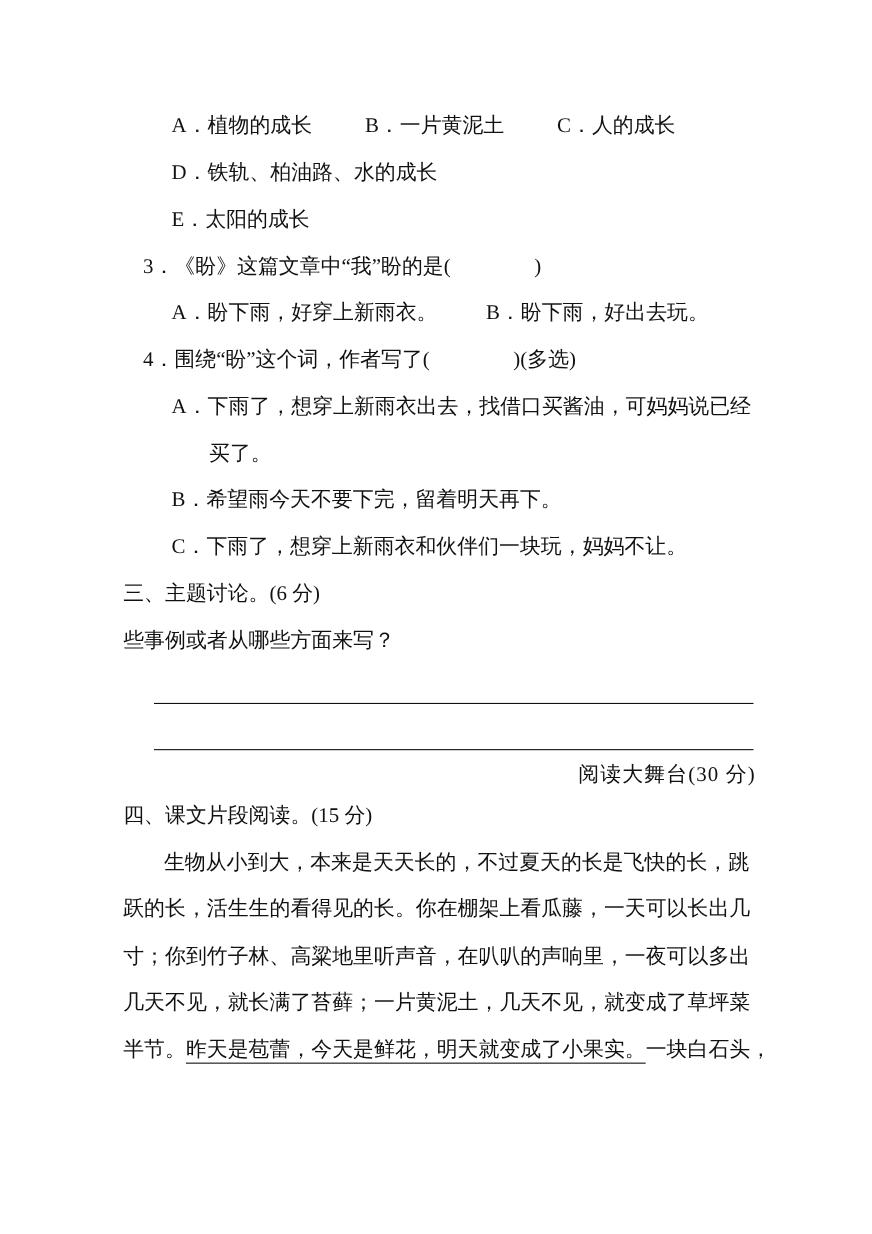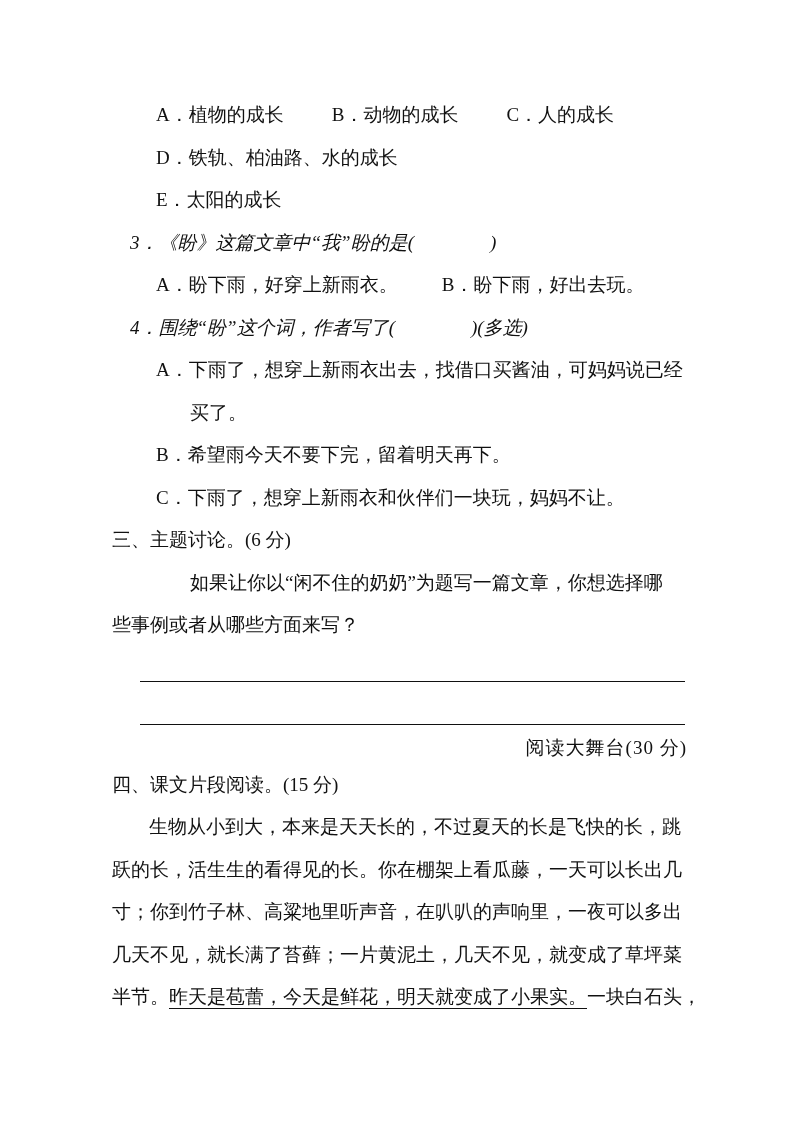--- a/index.html
+++ b/index.html
@@ -10,21 +10,21 @@
     margin:0 auto;
     background:#ffffff;
     color:#111;
     font-family:"Liberation Serif","DejaVu Serif",serif;
     font-size:19px;
     box-sizing:border-box;
     padding:94px 106px 3px 112px;
     overflow:hidden;
   }
   .line { line-height:42.5px; white-space:nowrap; }
-  .indent-q   { padding-left:18px;font-style:italic; }
+  .indent-q   { padding-left:18px; }
   .indent-opt { padding-left:44px; }
   .indent-opt2{ padding-left:78px; }
   .opt-row { display:flex; }
   .opt-row .opt { margin-right:48px; }
   .opt-row .opt:last-child { margin-right:0; }
   .opt-row-2 .opt { margin-right:44px; }
   .prompt-first { padding-left:78px; }
   .blank-line { position:relative; height:42.5px; }
   .blank-line .rule {
     position:absolute; left:28px; right:2px; bottom:7px;
@@ -40,40 +40,39 @@
     padding-bottom:1px;
   }
 </style>
 </head>
 <body>
 
 <div class="page">
 
   <div class="line opt-row indent-opt">
     <span class="opt">A．植物的成长</span>
-    <span class="opt">B．动物的成长</span>
+    <span class="opt">B．一片黄泥土</span>
     <span class="opt">C．人的成长</span>
   </div>
   <div class="line indent-opt">D．铁轨、柏油路、水的成长</div>
   <div class="line indent-opt">E．太阳的成长</div>
 
   <div class="line indent-q">3．《盼》这篇文章中“我”盼的是(　　　　)</div>
   <div class="line opt-row opt-row-2 indent-opt">
     <span class="opt">A．盼下雨，好穿上新雨衣。</span>
     <span class="opt">B．盼下雨，好出去玩。</span>
   </div>
 
   <div class="line indent-q">4．围绕“盼”这个词，作者写了(　　　　)(多选)</div>
   <div class="line indent-opt">A．下雨了，想穿上新雨衣出去，找借口买酱油，可妈妈说已经</div>
   <div class="line indent-opt2">买了。</div>
   <div class="line indent-opt">B．希望雨今天不要下完，留着明天再下。</div>
   <div class="line indent-opt">C．下雨了，想穿上新雨衣和伙伴们一块玩，妈妈不让。</div>
 
   <div class="line">三、主题讨论。(6 分)</div>
-  <div class="line prompt-first">如果让你以“闲不住的奶奶”为题写一篇文章，你想选择哪</div>
   <div class="line">些事例或者从哪些方面来写？</div>
 
   <div class="blank-line">
     <span class="rule"></span>
   </div>
   <div class="blank-line">
     <span class="rule"></span>
   </div>
 
   <div class="line banner">阅读大舞台(30 分)</div>

